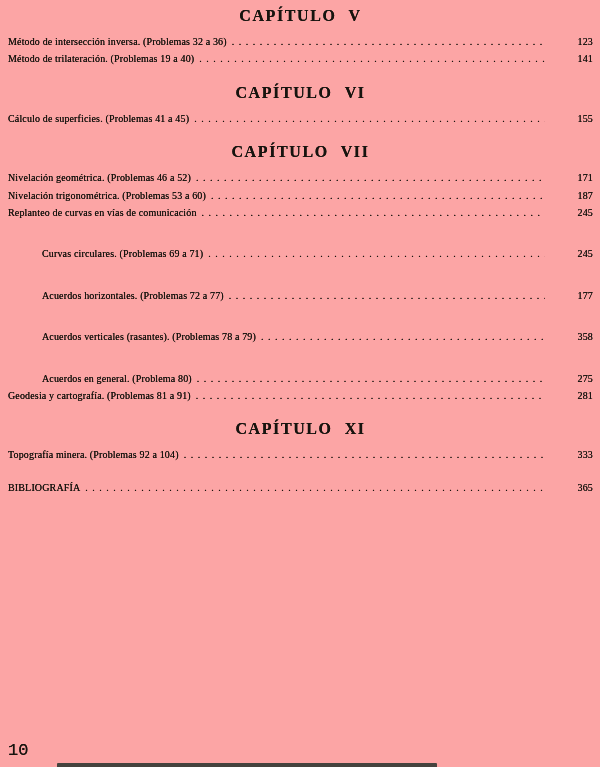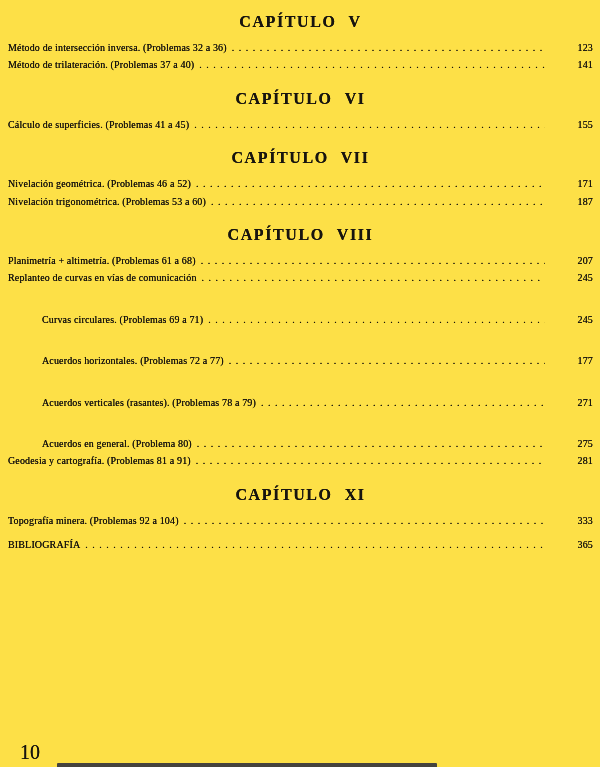--- a/index.html
+++ b/index.html
@@ -1,26 +1,26 @@
 <!DOCTYPE html>
 <html><head>
 <meta charset="utf-8">
 <style>
   html, body { margin: 0; padding: 0; background: #e8e6e1; }
   .page {
     position: relative;
     width: 600px;
     height: 767px;
     margin: 0 auto;
-    background: #fde047;
+    background: #fca5a5;
     color: #17140f;
     font-family: "Liberation Serif", "DejaVu Serif", serif;
     overflow: hidden;
     box-sizing: border-box;
-    padding: 12px 7px 0 8px;
+    padding: 6px 7px 0 8px;
     text-shadow: 0 0 0.45px currentColor; 
   }
   .heading {
     text-align: center;
     font-weight: bold;
     font-size: 16px;
     line-height: 20px;
     letter-spacing: 1.6px;
     margin: 15px 0 7px 0;
   }
@@ -45,26 +45,27 @@
   }
   .leader::after {
     content: ". . . . . . . . . . . . . . . . . . . . . . . . . . . . . . . . . . . . . . . . . . . . . . . . . . . . . . . . . . . . . . . . . . . . . . . . . . . . . . . . . . . . . . . .";
     letter-spacing: 1px;
   }
   .pagenum {
     flex: 0 0 auto;
     width: 34px;
     text-align: right;
   }
-  .biblio-row { margin-top: 7px; }
+  .biblio-row { margin-top: 15px; }
   .folio {
     position: absolute;
-    left: 20px;
+    left: 8px;
     top: 741px;
-    font-size: 20px;
+    font-size: 17px;
+    font-family: Liberation Mono, monospace;
   }
   .bottom-bar {
     position: absolute;
     left: 57px;
     bottom: 0;
     width: 380px;
     height: 4px;
     background: #45433e;
     border-radius: 1px 1px 0 0;
   }
@@ -77,21 +78,21 @@
   <div class="section">
     <div class="heading">
       <span>CAPÍTULO</span><span class="numeral">V</span>
     </div>
     <div class="row">
       <span class="label">Método de intersección inversa. (Problemas 32 a 36)</span>
       <span class="leader"></span>
       <span class="pagenum">123</span>
     </div>
     <div class="row">
-      <span class="label">Método de trilateración. (Problemas 37 a 40)</span>
+      <span class="label">Método de trilateración. (Problemas 19 a 40)</span>
       <span class="leader"></span>
       <span class="pagenum">141</span>
     </div>
   </div>
 
   <div class="section">
     <div class="heading">
       <span>CAPÍTULO</span><span class="numeral">VI</span>
     </div>
     <div class="row">
@@ -110,51 +111,41 @@
       <span class="leader"></span>
       <span class="pagenum">171</span>
     </div>
     <div class="row">
       <span class="label">Nivelación trigonométrica. (Problemas 53 a 60)</span>
       <span class="leader"></span>
       <span class="pagenum">187</span>
     </div>
   </div>
 
-  <div class="section">
-    <div class="heading">
-      <span>CAPÍTULO</span><span class="numeral">VIII</span>
-    </div>
-    <div class="row">
-      <span class="label">Planimetría + altimetría. (Problemas 61 a 68)</span>
-      <span class="leader"></span>
-      <span class="pagenum">207</span>
-    </div>
-  </div>
 
   <div class="section">
     <div class="row">
       <span class="label">Replanteo de curvas en vías de comunicación</span>
       <span class="leader"></span>
       <span class="pagenum">245</span>
     </div>
     <div class="row indent">
       <span class="label">Curvas circulares. (Problemas 69 a 71)</span>
       <span class="leader"></span>
       <span class="pagenum">245</span>
     </div>
     <div class="row indent">
       <span class="label">Acuerdos horizontales. (Problemas 72 a 77)</span>
       <span class="leader"></span>
       <span class="pagenum">177</span>
     </div>
     <div class="row indent">
       <span class="label">Acuerdos verticales (rasantes). (Problemas 78 a 79)</span>
       <span class="leader"></span>
-      <span class="pagenum">271</span>
+      <span class="pagenum">358</span>
     </div>
     <div class="row indent">
       <span class="label">Acuerdos en general. (Problema 80)</span>
       <span class="leader"></span>
       <span class="pagenum">275</span>
     </div>
   </div>
 
   <div class="section">
     <div class="row">

